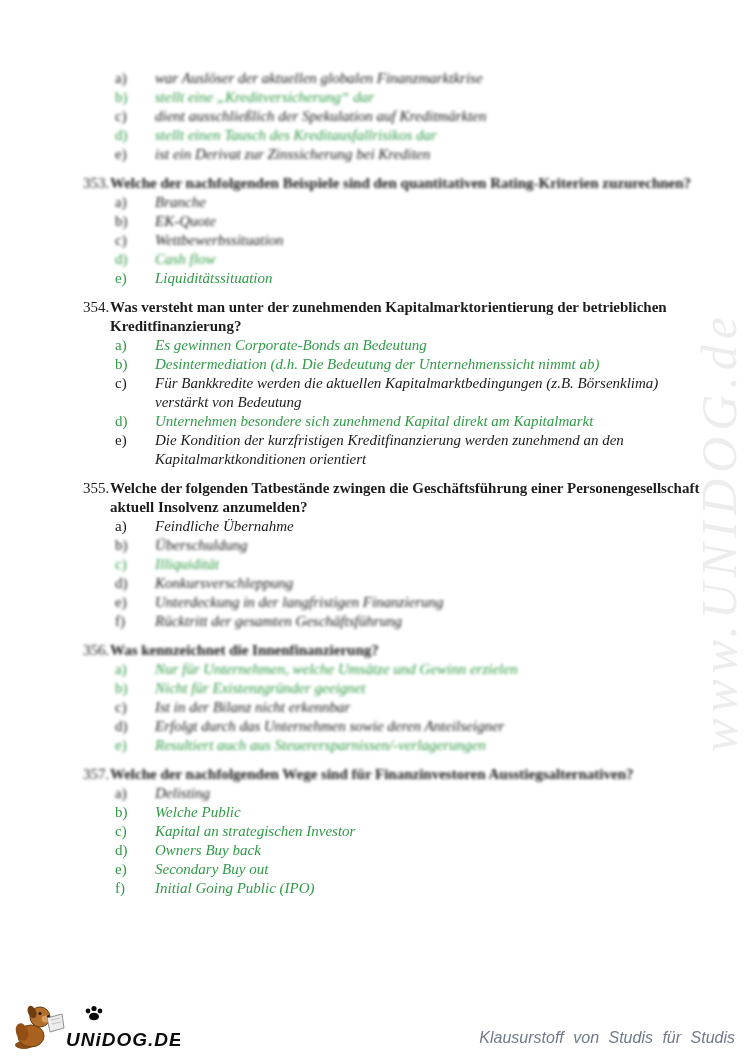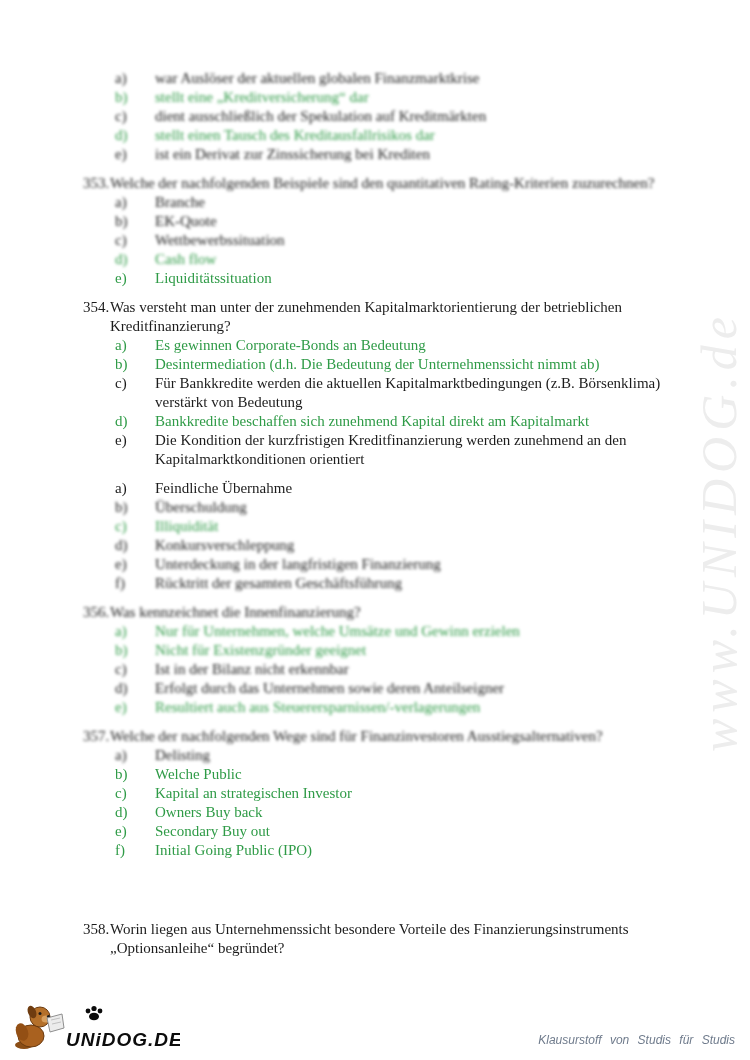--- a/index.html
+++ b/index.html
@@ -21,34 +21,34 @@
   }
   .content{
     position:absolute;left:83px;top:69px;width:620px;
     font-size:15px;line-height:19px;z-index:1;
   }
   .question{margin-top:10px;}
   .question.first{margin-top:0;}
   .question.gap-large{margin-top:60px;}
   .q-head{display:flex;}
   .q-num{flex:0 0 27px;}
-  .q-text{flex:1;}
+  .q-text{flex:1;font-weight:bold;}
   .options{margin:0;padding-left:32px;}
   .option{display:flex;}
   .opt-letter{flex:0 0 40px;}
-  .opt-text{flex:1;}
+  .opt-text{flex:1;font-style:italic;}
   .green{color:var(--ans-green,#2f9b47);}
   .blurred{filter:blur(1.5px);}
   .logo{
     position:absolute;left:10px;bottom:6px;width:170px;height:52px;z-index:2;
   }
   .tagline{
     position:absolute;right:15px;bottom:13px;
     font-family:"Liberation Sans", sans-serif;
-    font-style:italic;font-size:12px;word-spacing:5px;
+    font-style:italic;font-size:16px;word-spacing:5px;
     color:var(--footer-gray,#6f7b8c);z-index:2;
   }
 </style>
 </head>
 <body>
 
 <div class="watermark">www.UNIDOG.de</div>
 
 <main class="content" id="questions">
     <section class="question first">
@@ -116,29 +116,33 @@
         <div class="option green">
           <span class="opt-letter">b)</span>
           <span class="opt-text">Desintermediation (d.h. Die Bedeutung der Unternehmenssicht nimmt ab)</span>
         </div>
         <div class="option">
           <span class="opt-letter">c)</span>
           <span class="opt-text">Für Bankkredite werden die aktuellen Kapitalmarktbedingungen (z.B. Börsenklima) verstärkt von Bedeutung</span>
         </div>
         <div class="option green">
           <span class="opt-letter">d)</span>
-          <span class="opt-text">Bankkredite beschaffen sich zunehmend Kapital direkt am Kapitalmarkt</span>
+          <span class="opt-text">Unternehmen besondere sich zunehmend Kapital direkt am Kapitalmarkt</span>
         </div>
         <div class="option">
           <span class="opt-letter">e)</span>
           <span class="opt-text">Die Kondition der kurzfristigen Kreditfinanzierung werden zunehmend an den Kapitalmarktkonditionen orientiert</span>
         </div>
       </div>
     </section>
     <section class="question">
+      <div class="q-head">
+        <span class="q-num">355.</span>
+        <span class="q-text">Welche der folgenden Tatbestände zwingen die Geschäftsführung einer Personengesellschaft aktuell Insolvenz anzumelden?</span>
+      </div>
       <div class="options">
         <div class="option">
           <span class="opt-letter">a)</span>
           <span class="opt-text">Feindliche Übernahme</span>
         </div>
         <div class="option blurred">
           <span class="opt-letter">b)</span>
           <span class="opt-text">Überschuldung</span>
         </div>
         <div class="option green blurred">
@@ -210,26 +214,20 @@
           <span class="opt-text">Owners Buy back</span>
         </div>
         <div class="option green">
           <span class="opt-letter">e)</span>
           <span class="opt-text">Secondary Buy out</span>
         </div>
         <div class="option green">
           <span class="opt-letter">f)</span>
           <span class="opt-text">Initial Going Public (IPO)</span>
         </div>
-      </div>
-    </section>
-    <section class="question gap-large">
-      <div class="q-head">
-        <span class="q-num">358.</span>
-        <span class="q-text">Worin liegen aus Unternehmenssicht besondere Vorteile des Finanzierungsinstruments „Optionsanleihe“ begründet?</span>
       </div>
     </section>
   </main>
 
 <svg class="logo" viewBox="0 0 170 52" aria-hidden="true">
   <g>
     <ellipse cx="14" cy="43" rx="9" ry="4" fill="#8a4d15"></ellipse>
     <ellipse cx="21" cy="34" rx="13" ry="11" fill="#a9611f" stroke="#6b3a0e" stroke-width="1"></ellipse>
     <ellipse cx="12" cy="30" rx="6" ry="9" fill="#934f14" transform="rotate(-18 12 30)"></ellipse>
     <circle cx="30" cy="15" r="10" fill="#b4702a" stroke="#6b3a0e" stroke-width="1"></circle>

